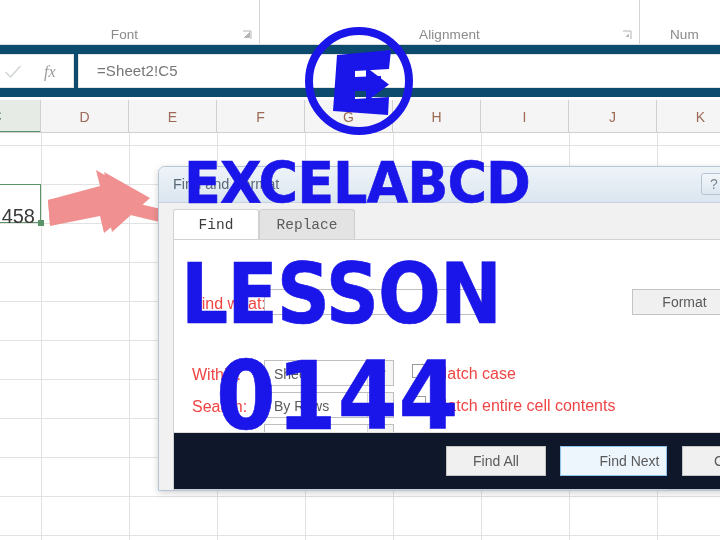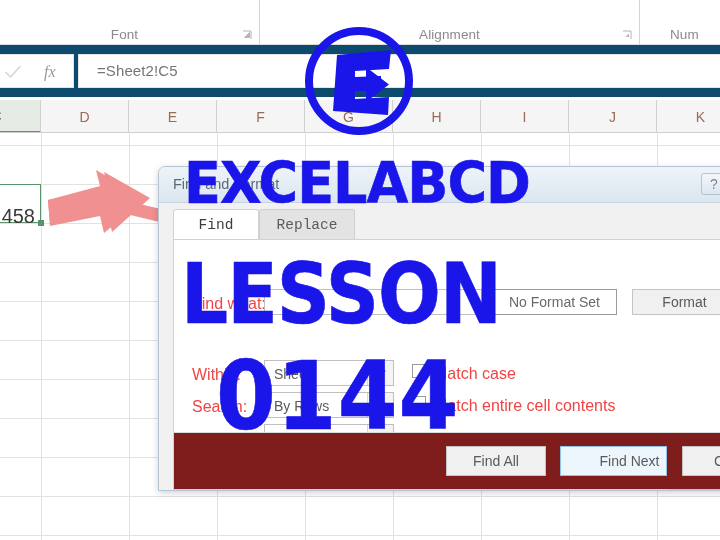--- a/index.html
+++ b/index.html
@@ -157,21 +157,21 @@
     background:#ffffff;border-color:#d2d2d2;color:#3c3c3c;
   }
   .panel{
     position:absolute;left:14px;top:36px;width:548px;bottom:0;
     background:#ffffff;
     border:1px solid #d2d2d2;
     box-sizing:border-box;
   }
   .panel-footer{
     position:absolute;left:0;right:0;bottom:0;height:56px;
-    background:#7f1d1d;border-top:1px solid #dcdcdc;
+    background:#0f172a;border-top:1px solid #dcdcdc;
   }
 
   .lbl{
     position:absolute;font-size:16px;color:#ef4444;white-space:nowrap;
   }
   .txtinput{
     position:absolute;background:#ffffff;border:1px solid #bfbfbf;
     box-sizing:border-box;
   }
   .combo{
@@ -374,23 +374,20 @@
         </div>
         <div class="tab" style="left:86px;width:96px;">
           <span>Replace</span>
         </div>
       </div>
 
       <div class="panel">
 
         <span class="lbl" style="left:18px;top:55px;">Find what:</span>
         <div class="txtinput" style="left:90px;top:49px;width:218px;height:26px;"></div>
-        <div class="fmtpreview" style="left:318px;top:49px;width:125px;height:26px;">
-          <span>No Format Set</span>
-        </div>
         <div class="btn" style="left:458px;top:49px;width:105px;height:26px;">
           <span>Format</span>
         </div>
 
         <span class="lbl" style="left:18px;top:126px;">Within:</span>
         <div class="combo" style="left:90px;top:120px;width:130px;height:26px;">
           <span class="combo-val">Sheet</span>
           <span class="combo-btn">
             <svg class="chev" viewBox="0 0 10 6">
                 <path d="M1 1 L5 5 L9 1" fill="none" stroke="#8a8a8a" stroke-width="1.4" stroke-linecap="round"></path>

